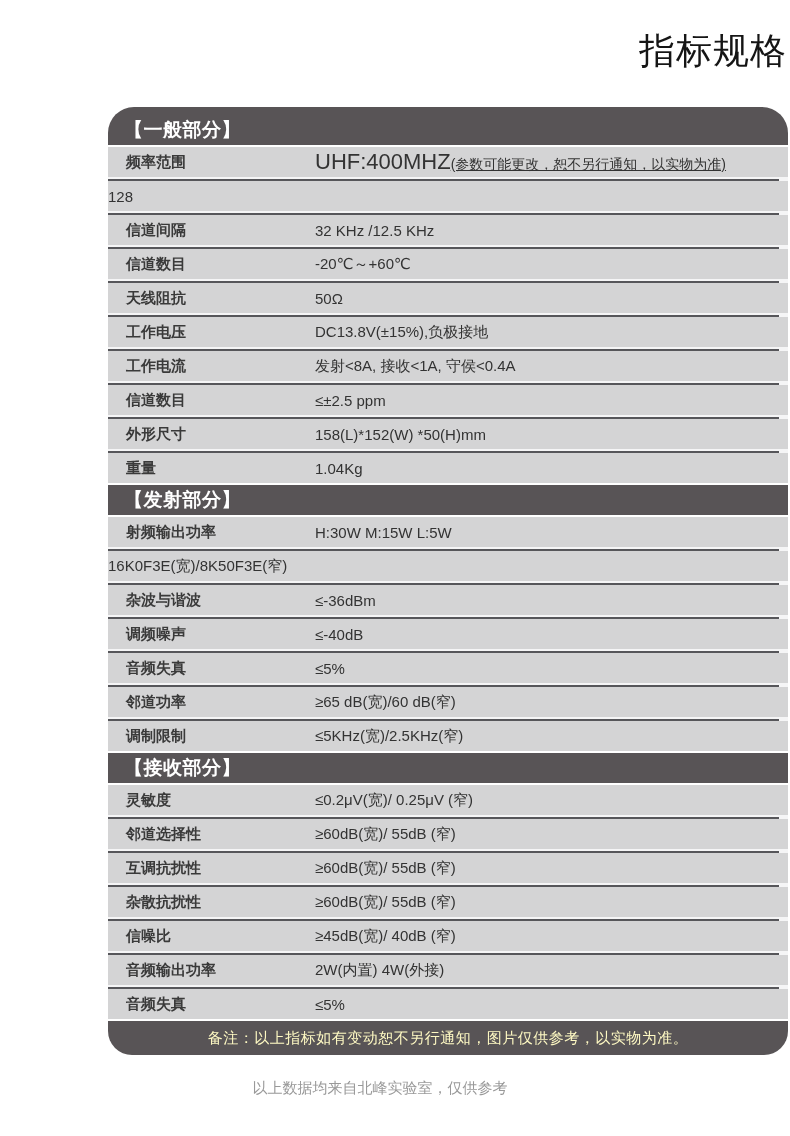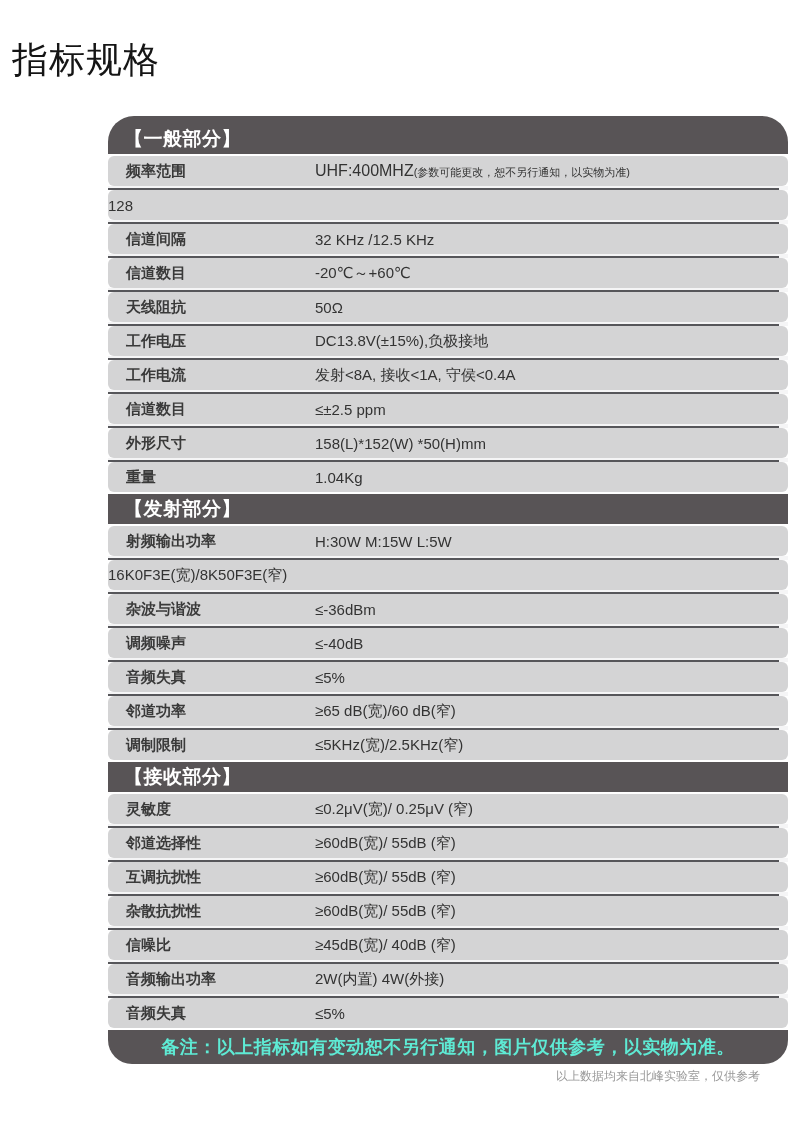--- a/index.html
+++ b/index.html
@@ -8,25 +8,25 @@
     background: #ffffff;
     font-family: "Liberation Sans", "DejaVu Sans", sans-serif;
   }
   body {
     width: 790px;
     height: 1136px;
     position: relative;
     overflow: hidden;
   }
   .page-title {
-    margin: 12px;
+    margin: 3px;
     padding-top: 26px;
     height: 44px;
     line-height: 44px;
-    text-align: left;
+    text-align: right;
     font-size: 36px;
     font-weight: 400;
     color: #151515;
     letter-spacing: 1px;
   }
   .spec-table {
     width: 680px;
     margin: 34px 8px 0 108px;
     border-radius: 26px 26px 24px 24px;
     overflow: hidden;
@@ -49,66 +49,65 @@
     height: 2px;
     background: #ffffff;
   }
   .row {
     height: 30px;
     background: #d4d4d5;
     display: flex;
     align-items: center;
     font-size: 15px;
     color: #333333;
-    border-radius: 6px;
   }
   .row .label {
     width: 207px;
     padding-left: 18px;
     box-sizing: border-box;
     font-weight: 700;
     color: #3a3a3a;
     flex-shrink: 0;
   }
   .row .value {
     flex: 1;
     white-space: nowrap;
   }
   .val-main { vertical-align: baseline; }
-  .val-main-lg { font-size: 16px; }
-  .val-small { font-size: 11px; }
+  .val-main-lg { font-size: 22px; }
+  .val-small { font-size: 14px; text-decoration: underline; }
   .divider {
     height: 4px;
     background: #f5f5f6;
     position: relative;
   }
   .divider::after {
     content: "";
     position: absolute;
     left: 0;
     right: 9px;
     bottom: 0;
     height: 2px;
     background: #56565a;
   }
   .table-note {
     height: 34px;
     line-height: 34px;
     background: #585456;
-    color: #5eead4;
-    font-size: 18px;
-    font-weight: 700;
+    color: #fef9c3;
+    font-size: 15px;
+    font-weight: 400;
     text-align: center;
     letter-spacing: 0.5px;
   }
   .source-note {
-    margin-top: 4px;
+    margin-top: 24px;
     margin-right: 30px;
-    text-align: right;
-    font-size: 12px;
+    text-align: center;
+    font-size: 15px;
     color: #999999;
   }
 </style>
 </head>
 <body>
 
 <h1 class="page-title">指标规格</h1>
 
 <div class="spec-table" id="spec-table">
     <div class="sec-header first">【一般部分】</div>

